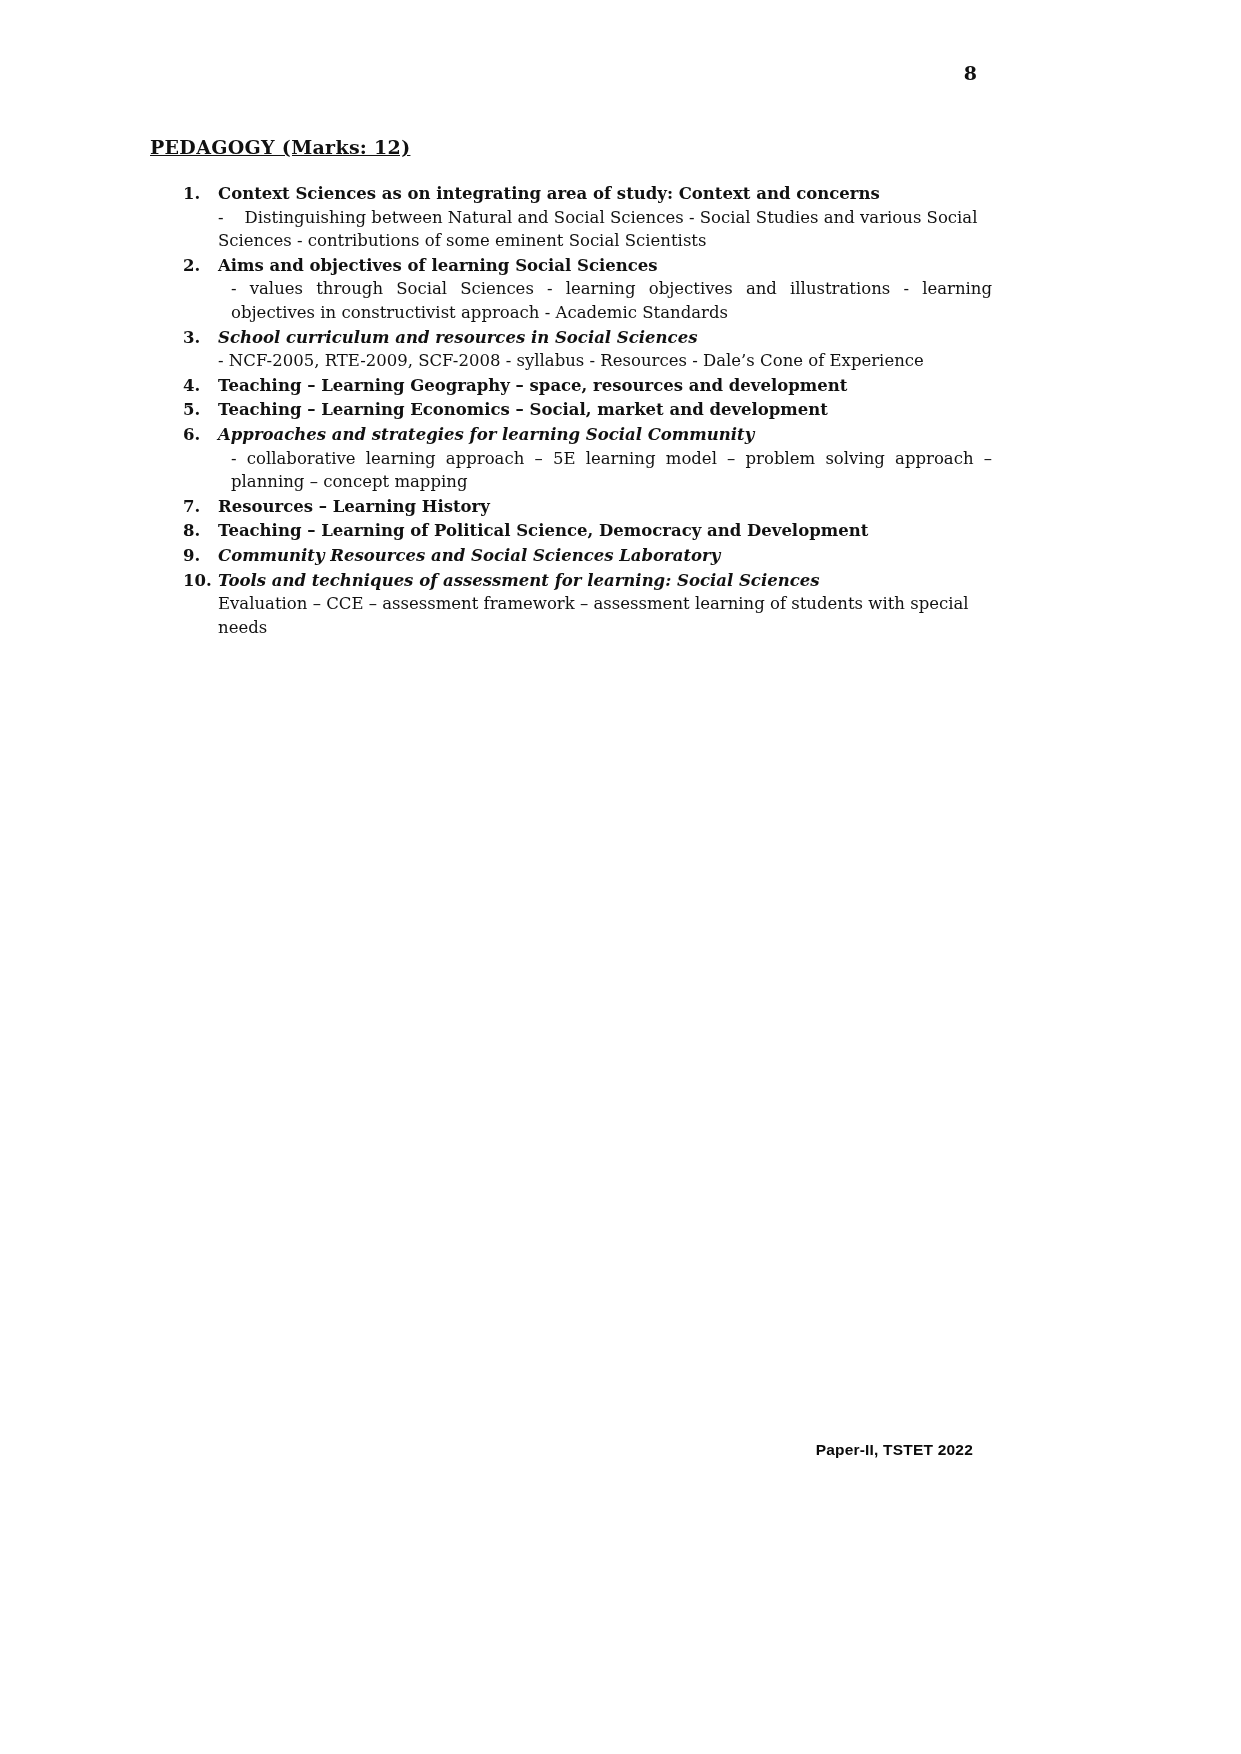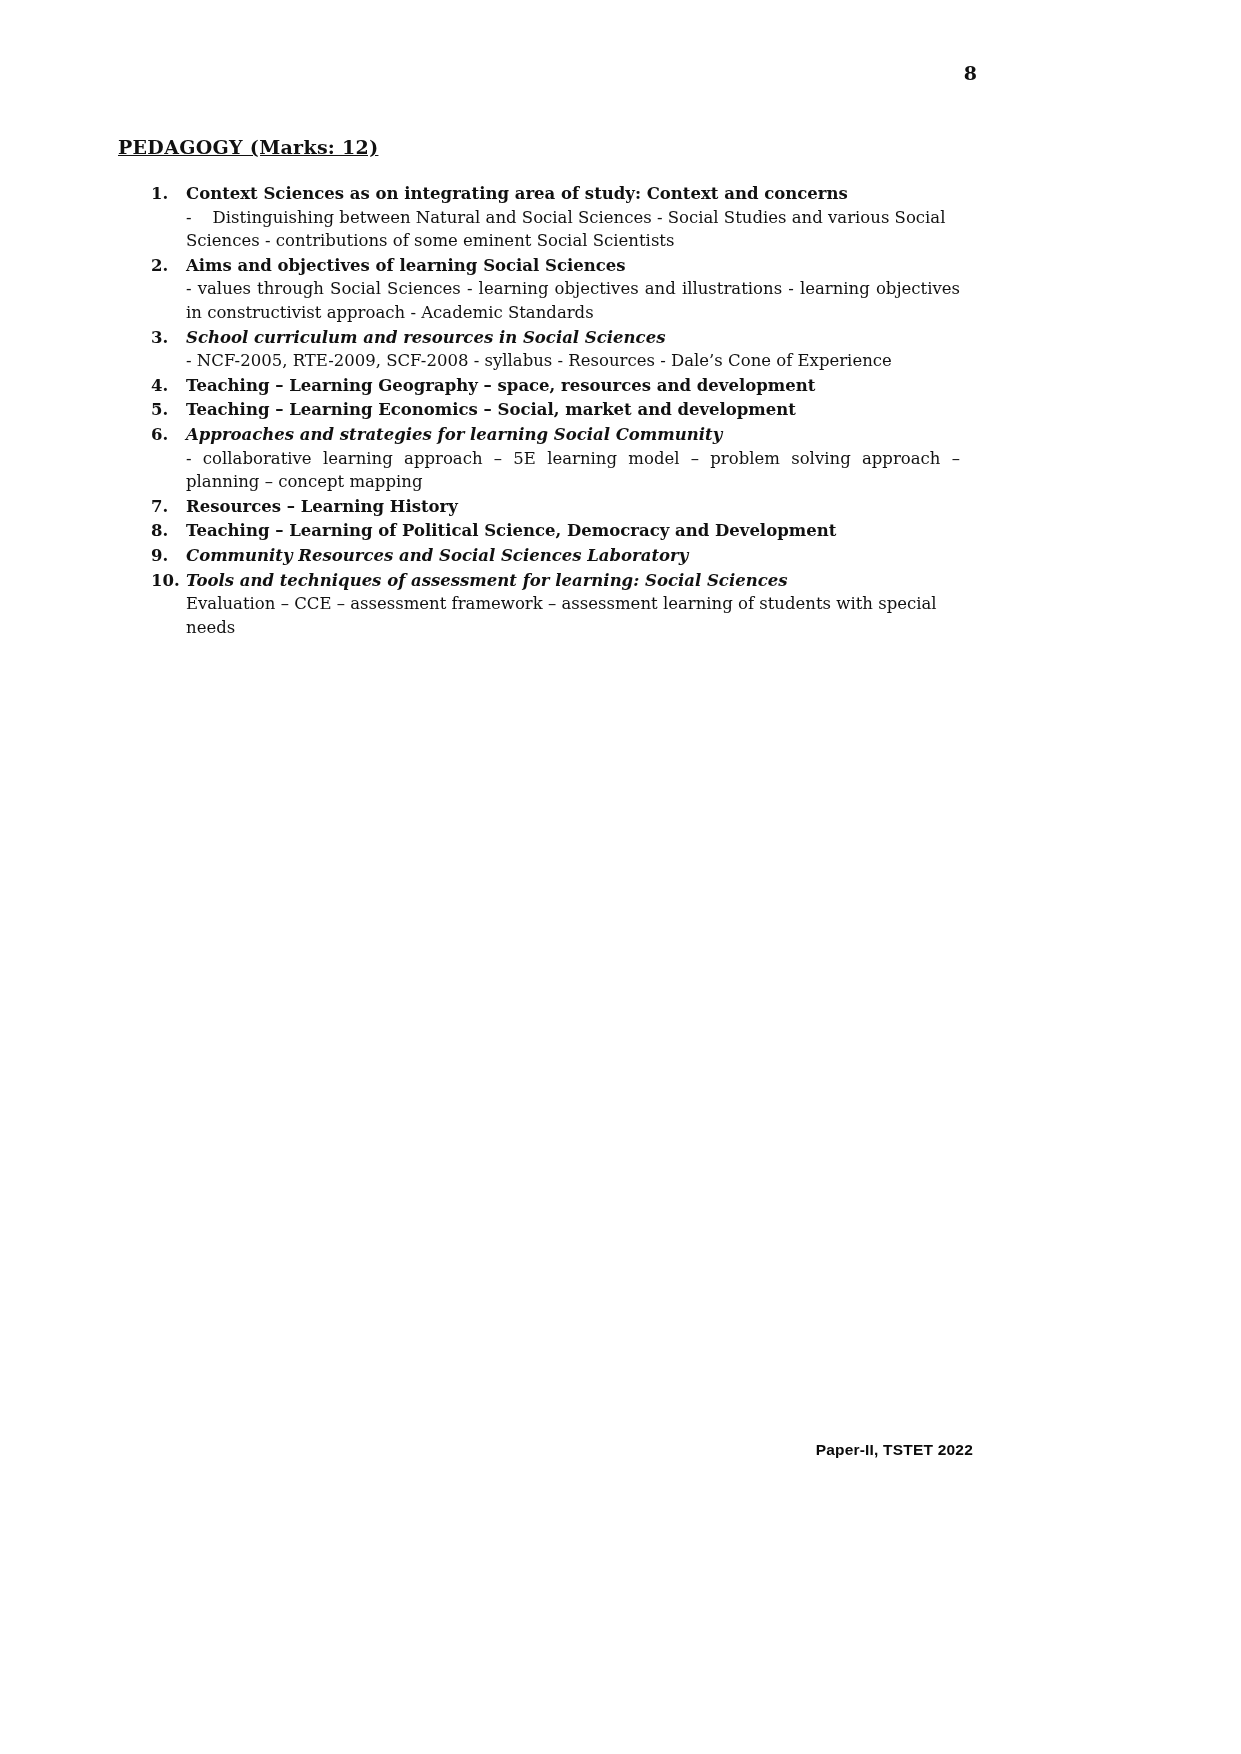--- a/index.html
+++ b/index.html
@@ -13,21 +13,21 @@
   }
   .page-number {
     position: absolute;
     top: 62px;
     right: 264px;
     font-size: 19px;
     font-weight: 700;
   }
   .content {
     position: absolute;
-    left: 118px;
+    left: 150px;
     top: 136px;
     width: 842px;
   }
   .heading {
     font-size: 19px;
     font-weight: 700;
     text-decoration: underline;
     letter-spacing: 0.3px;
   }
   .list {
@@ -51,20 +51,21 @@
   }
   .title.italic {
     font-style: italic;
   }
   .detail {
     grid-column: 2;
     font-weight: 400;
   }
   .detail.justify {
     text-align: justify;
+    margin-left: 13px;
   }
   .footer {
     position: absolute;
     top: 1441px;
     right: 268px;
     font-family: "Liberation Sans", sans-serif;
     font-weight: 700;
     font-size: 15.5px;
     letter-spacing: 0.2px;
     color: #0a0a0a;

